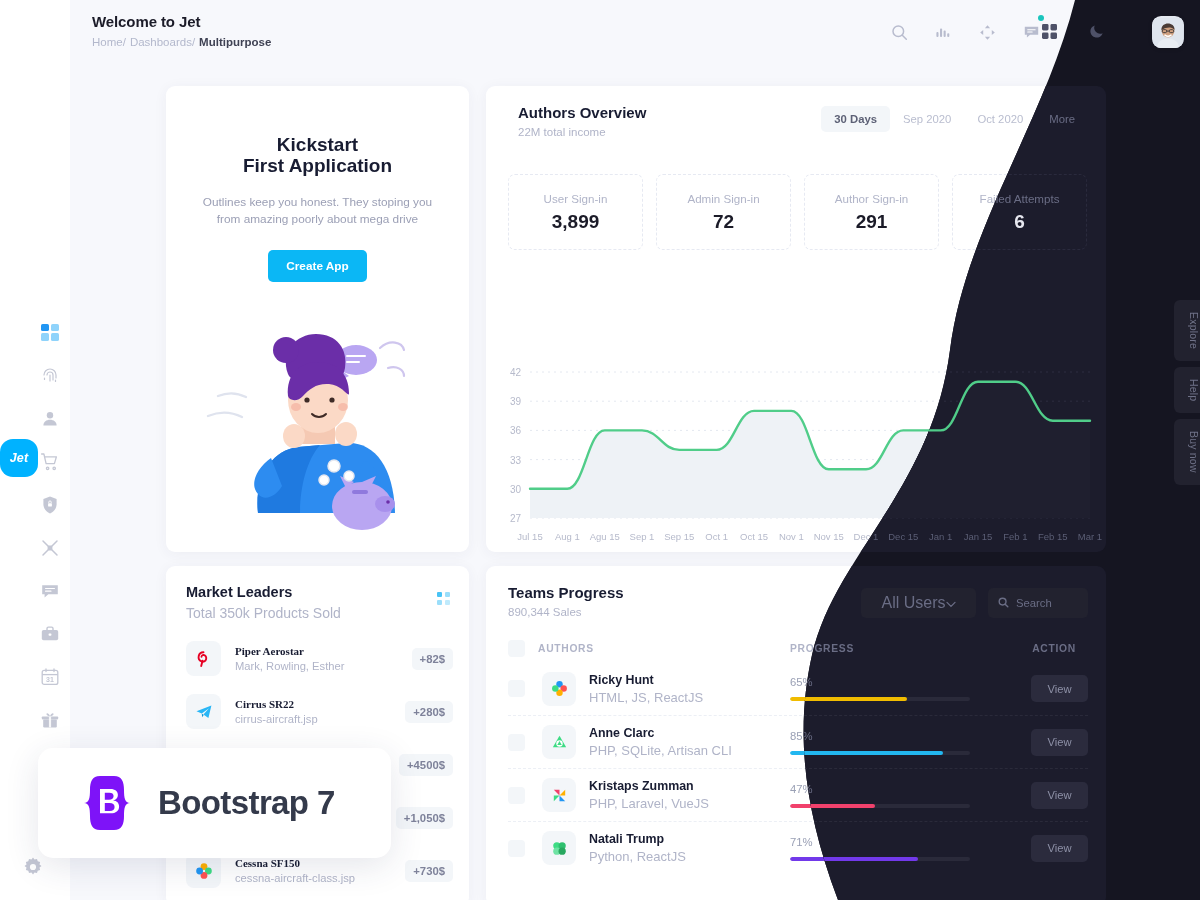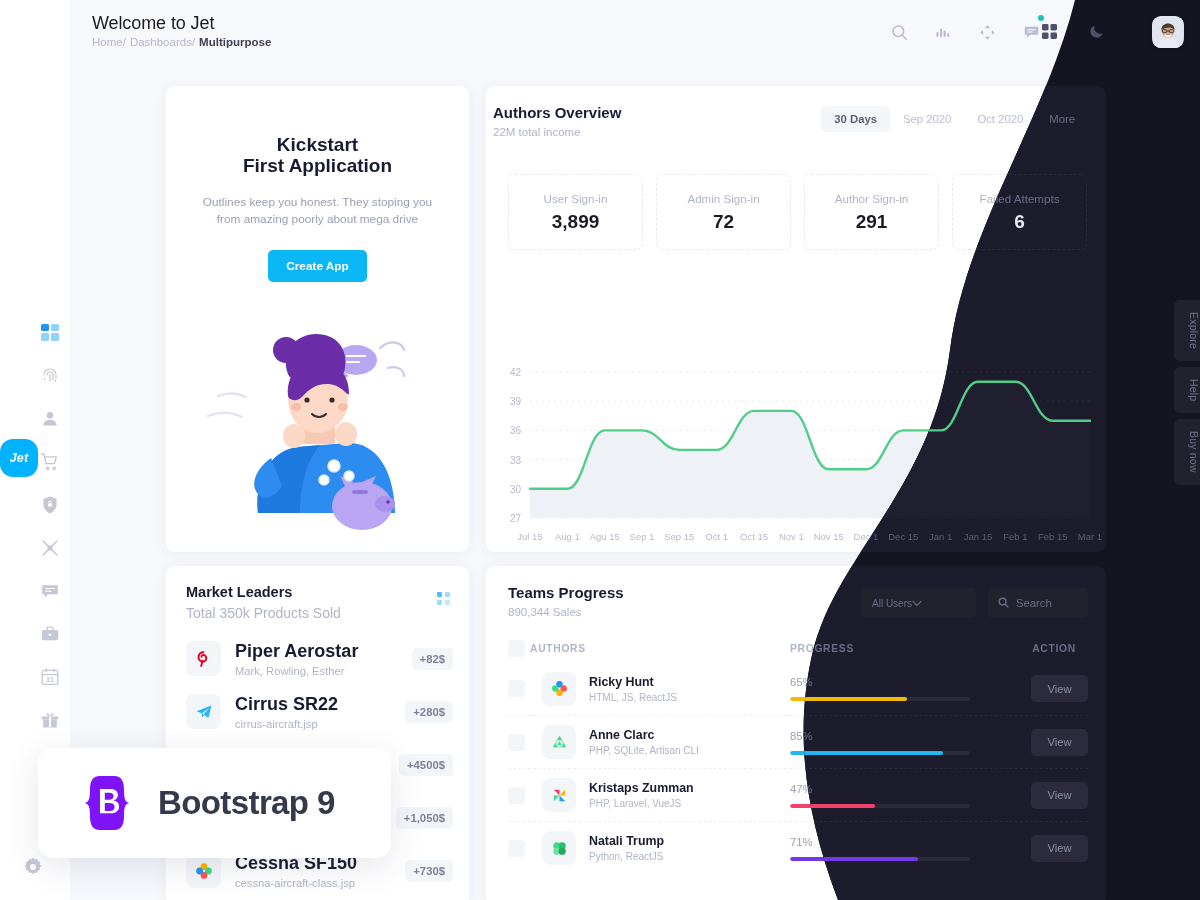--- a/index.html
+++ b/index.html
@@ -28,21 +28,21 @@
     color: #fff; font-size: 12.5px; font-weight: bold;
     font-style: italic; letter-spacing: .2px;
   }
   .nav-icons { margin-top: 196px; display: flex; flex-direction: column; gap: 19px; align-items: center; }
   .nav-ic { width: 24px; height: 24px; display: flex; align-items: center; justify-content: center; color: #c4c7d4; }
   .nav-ic svg { display: block; }
   .gear-wrap { position: absolute; bottom: 18px; left: 22px; color: #c4c7d4; }
 
   
   .topbar { position: absolute; left: 70px; top: 0; width: 1130px; height: 70px; }
-  .page-title { position: absolute; left: 22px; top: 13px; font-size: 18px; font-weight: normal; color: #1b1b28; letter-spacing: -.1px;}
+  .page-title { position: absolute; left: 22px; top: 13px; font-size: 15px; font-weight: bold; color: #1b1b28; letter-spacing: -.1px;}
   .crumbs { position: absolute; left: 22px; top: 36px; font-size: 11.5px; color: #b3b8cc; display: flex; gap: 4px; }
   .crumbs .cur { color: #3f4254; font-weight: bold; }
   .top-actions { position: absolute; right: 16px; top: 16px; display: flex; align-items: center; gap: 22px; }
   .t-ic { position: relative; width: 22px; height: 22px; display:flex; align-items:center; justify-content:center; color:#b8bcce; }
   .dot-badge { position: absolute; top: -6px; right: -2px; width: 6px; height: 6px; border-radius: 50%; background: #1bc5bd; }
   .avatar {
     width: 32px; height: 32px; border-radius: 9px; overflow: hidden;
     background: linear-gradient(160deg,#e8ecf3,#cfd6e2); position: relative;
     box-shadow: 0 1px 4px rgba(0,0,0,.15);
   }
@@ -59,21 +59,21 @@
   .ks-title { text-align: center; margin-top: 48px; font-size: 19px; font-weight: bold; color: #181c32; line-height: 1.12; }
   .ks-sub { text-align: center; margin-top: 17px; font-size: 11.8px; color: #9b9fb5; line-height: 1.5; padding: 0 24px; }
   .ks-btn {
     display: block; margin: 21px auto 0; background: #0bb7f5; color: #fff;
     border: none; border-radius: 5px; padding: 9px 18px; font-size: 11.8px;
     font-weight: bold; font-family: inherit; cursor: pointer;
   }
   .ks-illus { position: absolute; left: 0; right: 0; bottom: 14px; height: 230px; }
 
   
-  .ao-head { position:absolute; left:7px; top:18px; }
+  .ao-head { position:absolute; left:32px; top:18px; }
   .ao-title { font-size: 15px; font-weight: bold; color: #181c32; }
   .ao-sub { font-size: 11.5px; color: #b0b4c8; margin-top: 5px; }
   .ao-tabs { position: absolute; right: 18px; top: 20px; display: flex; align-items: center; }
   .ao-tab { font-size: 11.3px; color: #b9bdcf; padding: 7px 13px; border-radius: 5px; cursor: pointer; text-align: right; }
   .ao-tab.active { background: #f3f6f9; color: #5d6176; font-weight: bold; }
   .stats { position: absolute; left: 22px; top: 88px; display: flex; gap: 13px; }
   .stat {
     width: 135px; height: 76px; border: 1px dashed #e6e9f2; border-radius: 7px;
     display: flex; flex-direction: column; align-items: center; justify-content: center; gap: 6px;
   }
@@ -83,43 +83,43 @@
 
   
   .ml-head { position: absolute; left: 20px; top: 18px; }
   .ml-title { font-size: 14.5px; font-weight: bold; color: #181c32; }
   .ml-sub { font-size: 14px; color: #b0b4c8; margin-top: 5px; }
   .ml-menu { position: absolute; right: 18px; top: 26px; }
   .ml-list { position: absolute; left: 20px; top: 66px; right: 16px; }
   .ml-row { display: flex; align-items: center; height: 53px; }
   .ml-ic { width: 35px; height: 35px; border-radius: 8px; background: #f3f6f9; display:flex; align-items:center; justify-content:center; flex: none; }
   .ml-txt { margin-left: 14px; flex: 1; }
-  .ml-name { font-size: 18px; font-weight: bold; color: #181c32; }
+  .ml-name { font-size: 11px; font-weight: bold; color: #181c32; font-family: Liberation Serif, serif; }
   .ml-desc { font-size: 11.2px; color: #b0b4c8; margin-top: 3px; }
   .ml-badge { font-size: 11.3px; font-weight: bold; color: #7e829a; background: #f3f6f9; border-radius: 5px; padding: 5px 8px; }
 
   
   .tp-head { position: absolute; left: 22px; top: 18px; }
   .tp-title { font-size: 15px; font-weight: bold; color: #181c32; }
   .tp-sub { font-size: 11.5px; color: #b0b4c8; margin-top: 5px; }
   .tp-controls { position: absolute; right: 18px; top: 22px; display: flex; gap: 12px; }
-  .tp-select { width: 115px; height: 30px; border-radius: 5px; background: #f3f6f9; display:flex; align-items:center; justify-content:flex-start; padding: 0 11px; font-size: 10px; color: #6e7288; }
+  .tp-select { width: 115px; height: 30px; border-radius: 5px; background: #f3f6f9; display:flex; align-items:center; justify-content:center; padding: 0 11px; font-size: 16px; color: #6e7288; }
   .tp-search { width: 100px; height: 30px; border-radius: 5px; background: #f3f6f9; display:flex; align-items:center; gap: 7px; padding: 0 10px; font-size: 11.3px; color: #aab0c2; }
   .tp-tablehead { position: absolute; left: 22px; right: 18px; top: 74px; display: flex; align-items: center; font-size: 10.3px; font-weight: bold; letter-spacing: .7px; color: #b0b4c8; }
   .chk { width: 17px; height: 17px; border-radius: 4px; background: #f3f6f9; flex: none; }
-  .col-auth { margin-left: 5px; flex: 1; }
+  .col-auth { margin-left: 13px; flex: 1; }
   .col-prog { width: 230px; }
   .col-act  { width: 68px; text-align: center; }
   .tp-rows { position: absolute; left: 22px; right: 18px; top: 96px; }
   .tp-row { display: flex; align-items: center; height: 53px; border-top: 1px dashed #eceff5; }
   .tp-row:first-child { border-top: none; }
   .tp-av { width: 34px; height: 34px; border-radius: 8px; background: #f3f6f9; display:flex; align-items:center; justify-content:center; flex:none; margin-left: 17px;}
   .tp-who { margin-left: 13px; flex: 1; }
   .tp-name { font-size: 12.4px; font-weight: bold; color: #181c32; }
-  .tp-stack { font-size: 10px; color: #b0b4c8; margin-top: 3px; }
+  .tp-stack { font-size: 13px; color: #b0b4c8; margin-top: 3px; }
   .tp-prog { width: 230px; }
   .tp-pct { font-size: 11.3px; color: #9aa0b5; margin-bottom: 9px; }
   .tp-bar { height: 4px; border-radius: 3px; background: #eef1f6; width: 180px; position: relative; overflow: hidden;}
   .tp-bar i { position: absolute; left:0; top:0; bottom:0; border-radius: 3px; display:block; }
   .tp-view { width: 57px; height: 27px; border-radius: 5px; background: #f3f6f9; color: #7e829a; font-size: 11.2px; display:flex; align-items:center; justify-content:center; margin-left: 11px;}
 
   
   #dark-layer {
     position: absolute; inset: 0; width: 1200px; height: 900px;
     background: #151521;
@@ -1140,14 +1140,14 @@
   <div class="rail-tab">Explore</div>
   <div class="rail-tab">Help</div>
   <div class="rail-tab">Buy now</div>
 </div>
 
 <div id="bs-badge">
   <svg class="bs-mark" viewBox="0 0 58 58">
     <path d="M6 29c5 0 6-5 6-13S14 2 22 2h14c8 0 10 6 10 14s1 13 6 13c-5 0-6 5-6 13s-2 14-10 14H22c-8 0-10-6-10-14S11 29 6 29z" fill="#7e13f8"></path>
     <path d="M22 15h10.5c4.6 0 7.4 2.3 7.4 6 0 2.7-1.9 4.9-4.5 5.3v.2c3.5.3 5.7 2.6 5.7 5.9 0 4.3-3.2 6.9-8.5 6.9H22zm4.8 3.7v7h4.2c3 0 4.6-1.2 4.6-3.6 0-2.2-1.5-3.4-4.2-3.4zm0 10.4v7.8h4.9c3.2 0 4.9-1.3 4.9-3.9s-1.8-3.9-5.1-3.9z" fill="#fff"></path>
   </svg>
-  <div class="bs-text">Bootstrap 9</div>
+  <div class="bs-text">Bootstrap 7</div>
 </div>
 
 </body></html>

